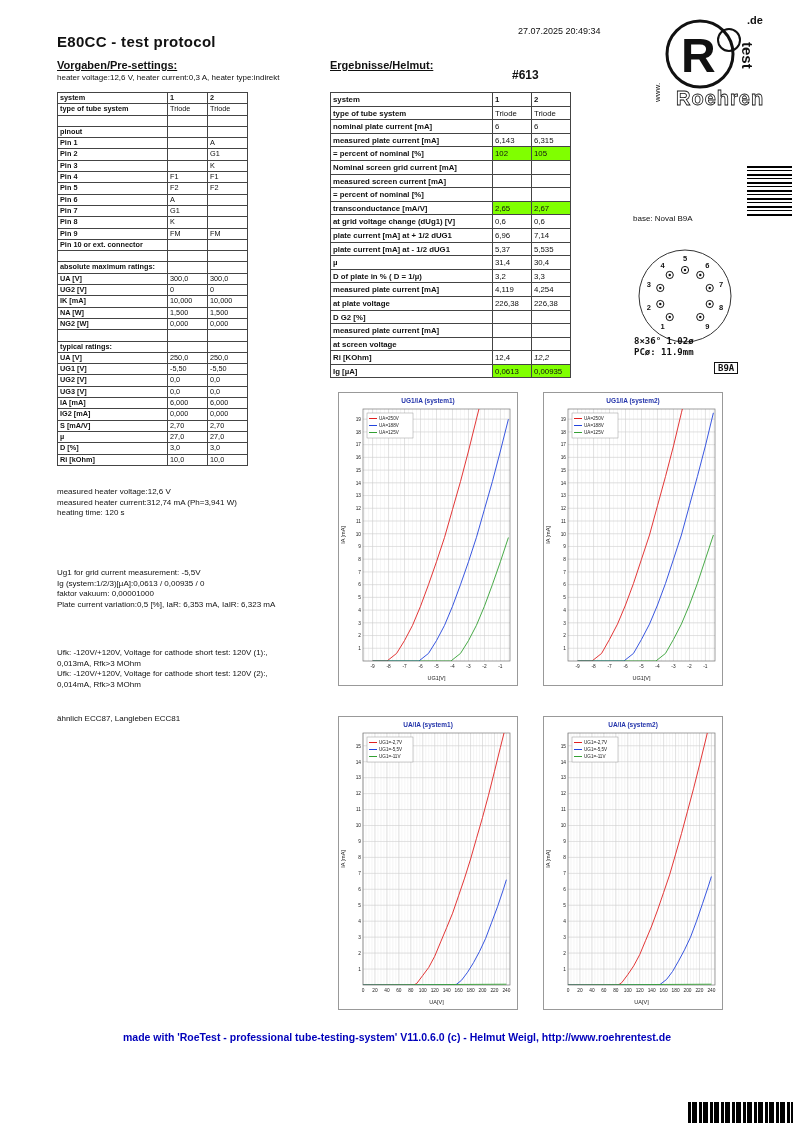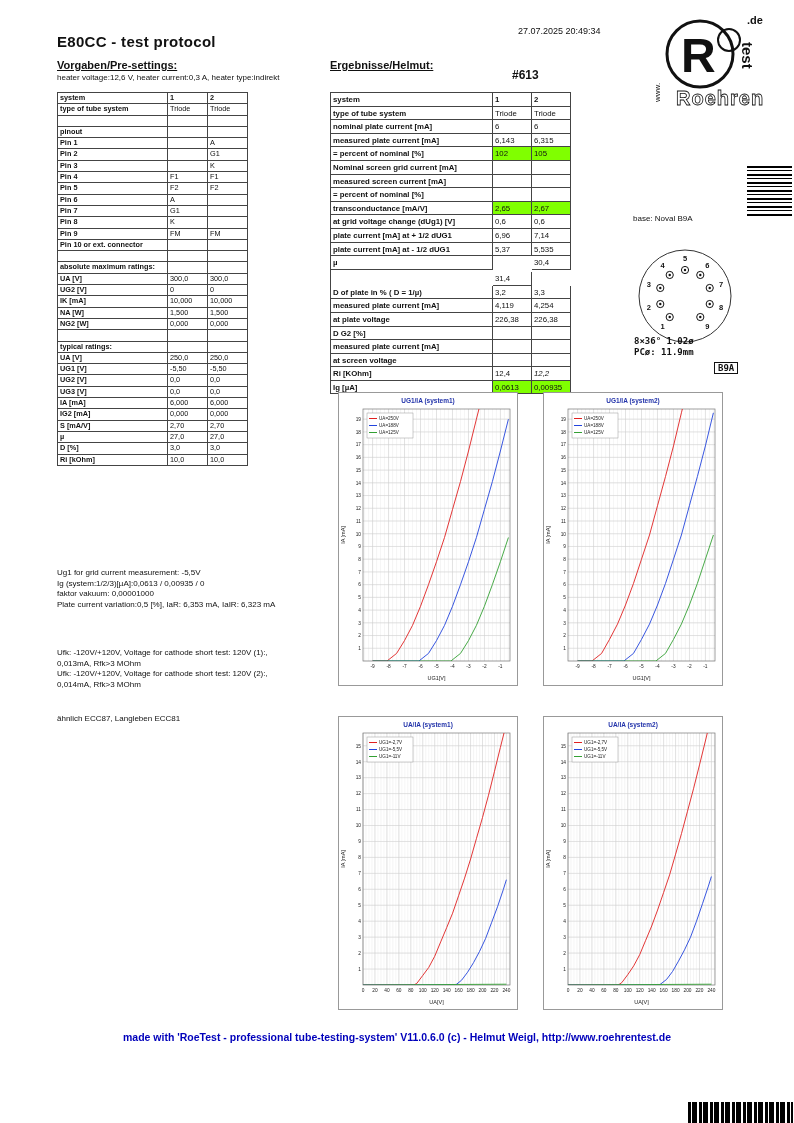--- a/index.html
+++ b/index.html
@@ -289,21 +289,21 @@
         <div class="tcell" style="width: 39px;">6,96</div>
         <div class="tcell" style="width: 39px;">7,14</div>
       </div>
       <div class="trow">
         <div class="tcell tlabel" style="width: 162px;">plate current [mA] at - 1/2 dUG1</div>
         <div class="tcell" style="width: 39px;">5,37</div>
         <div class="tcell" style="width: 39px;">5,535</div>
       </div>
       <div class="trow">
         <div class="tcell tlabel" style="width: 162px;">µ</div>
-        <div class="tcell" style="width: 39px; margin-top: 16px;">31,4</div>
+        <div class="tcell" style="width: 39px;">31,4</div>
         <div class="tcell" style="width: 39px;">30,4</div>
       </div>
       <div class="trow">
         <div class="tcell tlabel" style="width: 162px;">D of plate in % ( D = 1/µ)</div>
         <div class="tcell" style="width: 39px;">3,2</div>
         <div class="tcell" style="width: 39px;">3,3</div>
       </div>
       <div class="trow">
         <div class="tcell tlabel" style="width: 162px;">measured plate current [mA]</div>
         <div class="tcell" style="width: 39px;">4,119</div>
@@ -375,20 +375,25 @@
           <text x="72.33583958711398" y="83.342645786248" class="pinnum">9</text>
         </g>
     </svg>
   </div>
   <div class="abs dims" style="left:634px;top:336px;">
     <div>8×36°  1.02ø</div>
     <div>PCø: 11.9mm</div>
   </div>
   <div class="badge" style="left:714px;top:362px;">B9A</div>
 
+  <div class="abs" style="left:57px;top:487px;">
+    <div class="nline">measured heater voltage:12,6 V</div>
+    <div class="nline">measured heater current:312,74 mA (Ph=3,941 W)</div>
+    <div class="nline">heating time: 120 s</div>
+  </div>
   <div class="abs" style="left:57px;top:568px;">
     <div class="nline">Ug1 for grid current measurement: -5,5V</div>
     <div class="nline">Ig (system:1/2/3)[µA]:0,0613 / 0,00935 / 0</div>
     <div class="nline">faktor vakuum: 0,00001000</div>
     <div class="nline">Plate current variation:0,5 [%], IaR: 6,353 mA, IaIR: 6,323 mA</div>
   </div>
   <div class="abs" style="left:57px;top:648px;">
     <div class="nline">Ufk: -120V/+120V, Voltage for cathode short test: 120V (1):,</div>
     <div class="nline">0,013mA, Rfk&gt;3 MOhm</div>
     <div class="nline">Ufk: -120V/+120V, Voltage for cathode short test: 120V (2):,</div>

